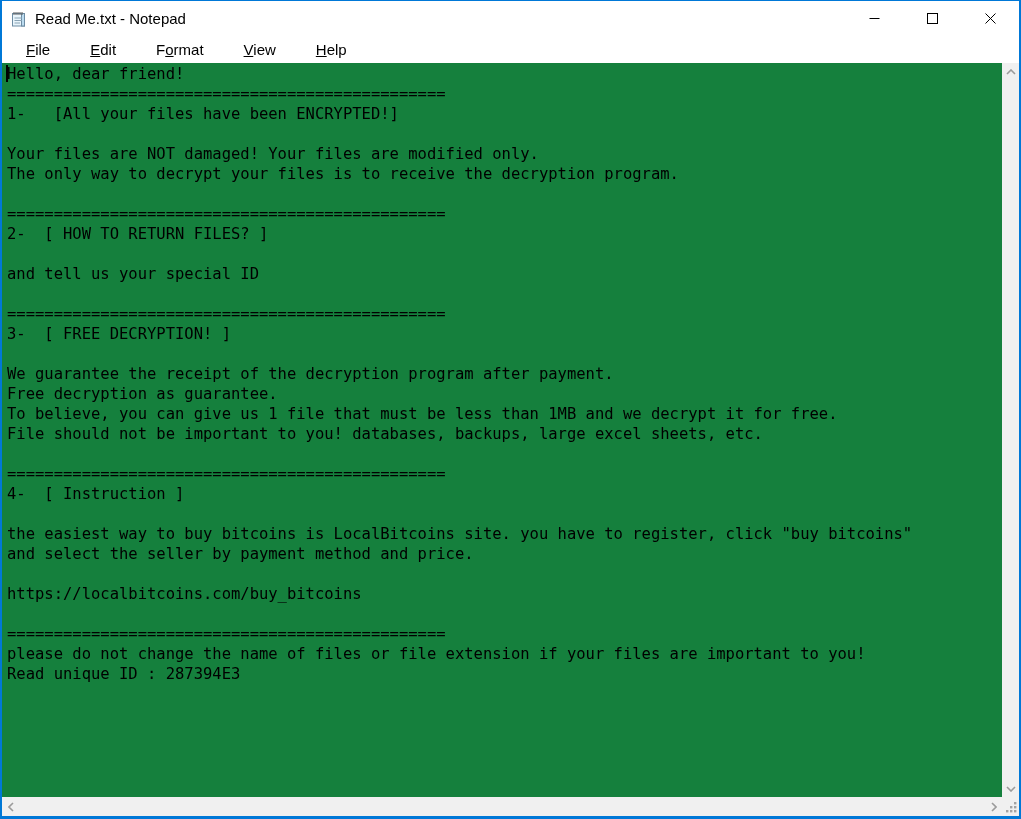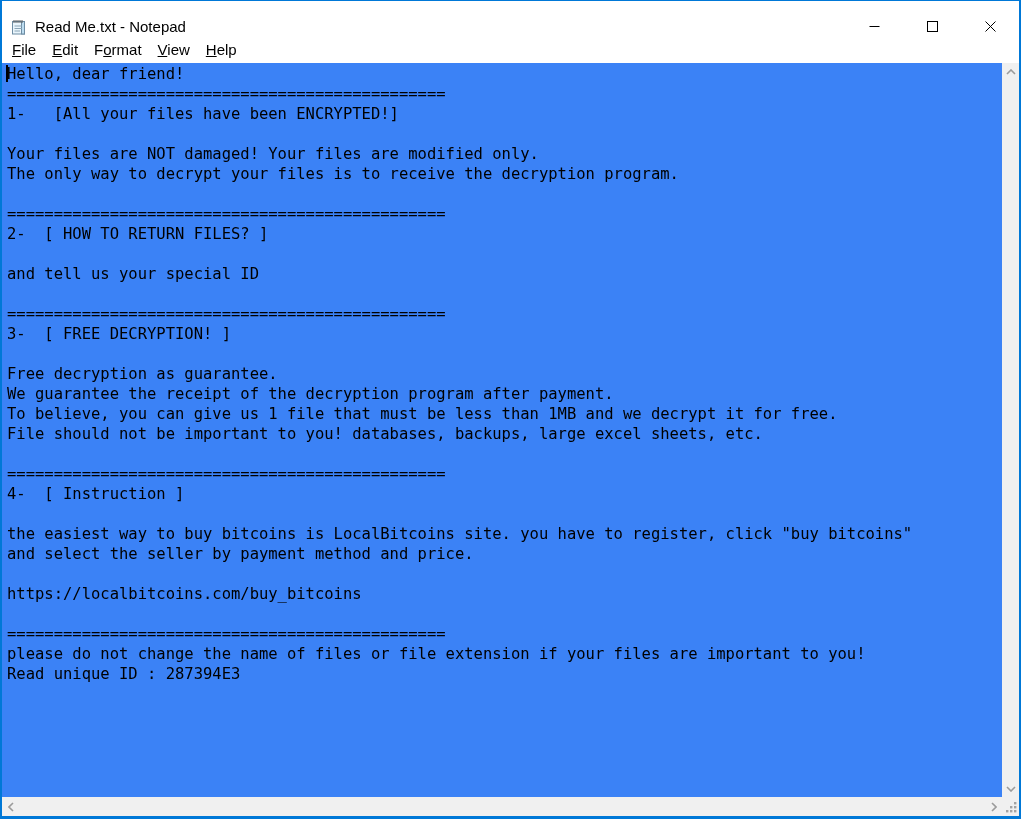--- a/index.html
+++ b/index.html
@@ -10,42 +10,42 @@
     --window-bg:#ffffff;
   }
   *{margin:0;padding:0;box-sizing:border-box;}
   html,body{background:#c8c8c8;font-family:"Liberation Sans",sans-serif;}
   .window{
     position:relative;width:1021px;height:819px;background:var(--window-bg);
     border:solid var(--accent-border);border-width:1px 2px 3px 2px;overflow:hidden;
   }
   
   .titlebar{
-    position:absolute;left:0;top:8px;right:0;height:35px;background:#ffffff;
+    position:absolute;left:0;top:0;right:0;height:35px;background:#ffffff;
     display:flex;align-items:center;
   }
   .app-icon{margin-left:8px;display:inline-flex;width:18px;height:18px;}
   .title{margin-left:7px;font-size:15px;color:var(--text);white-space:nowrap;}
   .controls{position:absolute;right:0;top:0;height:35px;display:flex;}
   .ctrl{
     width:58px;height:35px;background:transparent;border:none;outline:none;
     display:flex;align-items:center;justify-content:center;cursor:default;
   }
   
   .menubar{
     position:absolute;left:0;top:35px;right:0;height:27px;background:#ffffff;
-    display:flex;align-items:center;padding-left:2px;
+    display:flex;align-items:center;padding-left:16px;gap:24px;
   }
   .menu-item{
     padding:3px 8px;font-size:15px;color:var(--text);white-space:nowrap;
   }
   .menu-item .ul{text-decoration:underline;}
   
   .editor{
-    position:absolute;left:0;top:62px;right:17px;bottom:19px;background:#3b82f6;
+    position:absolute;left:0;top:62px;right:17px;bottom:19px;background:#15803d;
     overflow:hidden;cursor:text;
   }
   .lines{
     padding:1px 0 0 5px;
     font-family:"DejaVu Sans Mono","Liberation Mono",monospace;
     font-size:15.5px;line-height:20px;color:var(--text);
   }
   .line{height:20px;white-space:pre;}
   .caret{position:absolute;left:4px;top:2px;width:1.5px;height:17px;background:#000;}
   
@@ -134,22 +134,22 @@
         <div class="line">The only way to decrypt your files is to receive the decryption program.</div>
         <div class="line"></div>
         <div class="line">===============================================</div>
         <div class="line">2-  [ HOW TO RETURN FILES? ]</div>
         <div class="line"></div>
         <div class="line">and tell us your special ID</div>
         <div class="line"></div>
         <div class="line">===============================================</div>
         <div class="line">3-  [ FREE DECRYPTION! ]</div>
         <div class="line"></div>
+        <div class="line">We guarantee the receipt of the decryption program after payment.</div>
         <div class="line">Free decryption as guarantee.</div>
-        <div class="line">We guarantee the receipt of the decryption program after payment.</div>
         <div class="line">To believe, you can give us 1 file that must be less than 1MB and we decrypt it for free.</div>
         <div class="line">File should not be important to you! databases, backups, large excel sheets, etc.</div>
         <div class="line"></div>
         <div class="line">===============================================</div>
         <div class="line">4-  [ Instruction ]</div>
         <div class="line"></div>
         <div class="line">the easiest way to buy bitcoins is LocalBitcoins site. you have to register, click "buy bitcoins"</div>
         <div class="line">and select the seller by payment method and price.</div>
         <div class="line"></div>
         <div class="line">https://localbitcoins.com/buy_bitcoins</div>

